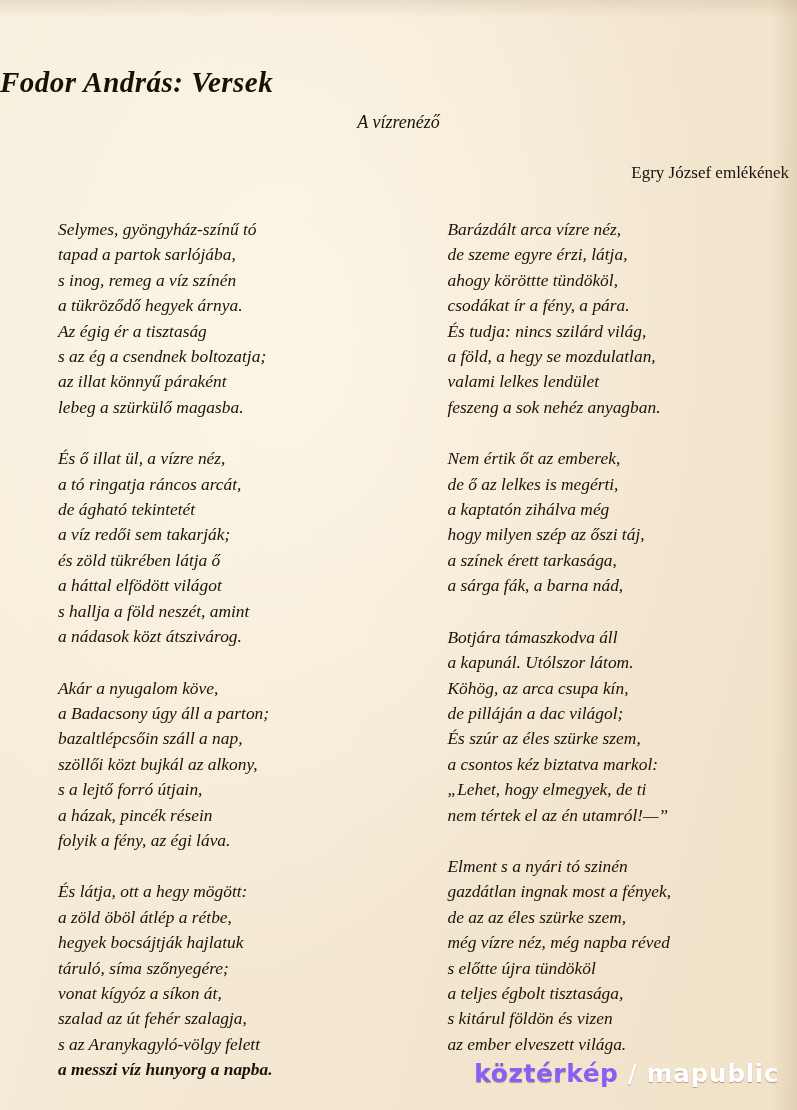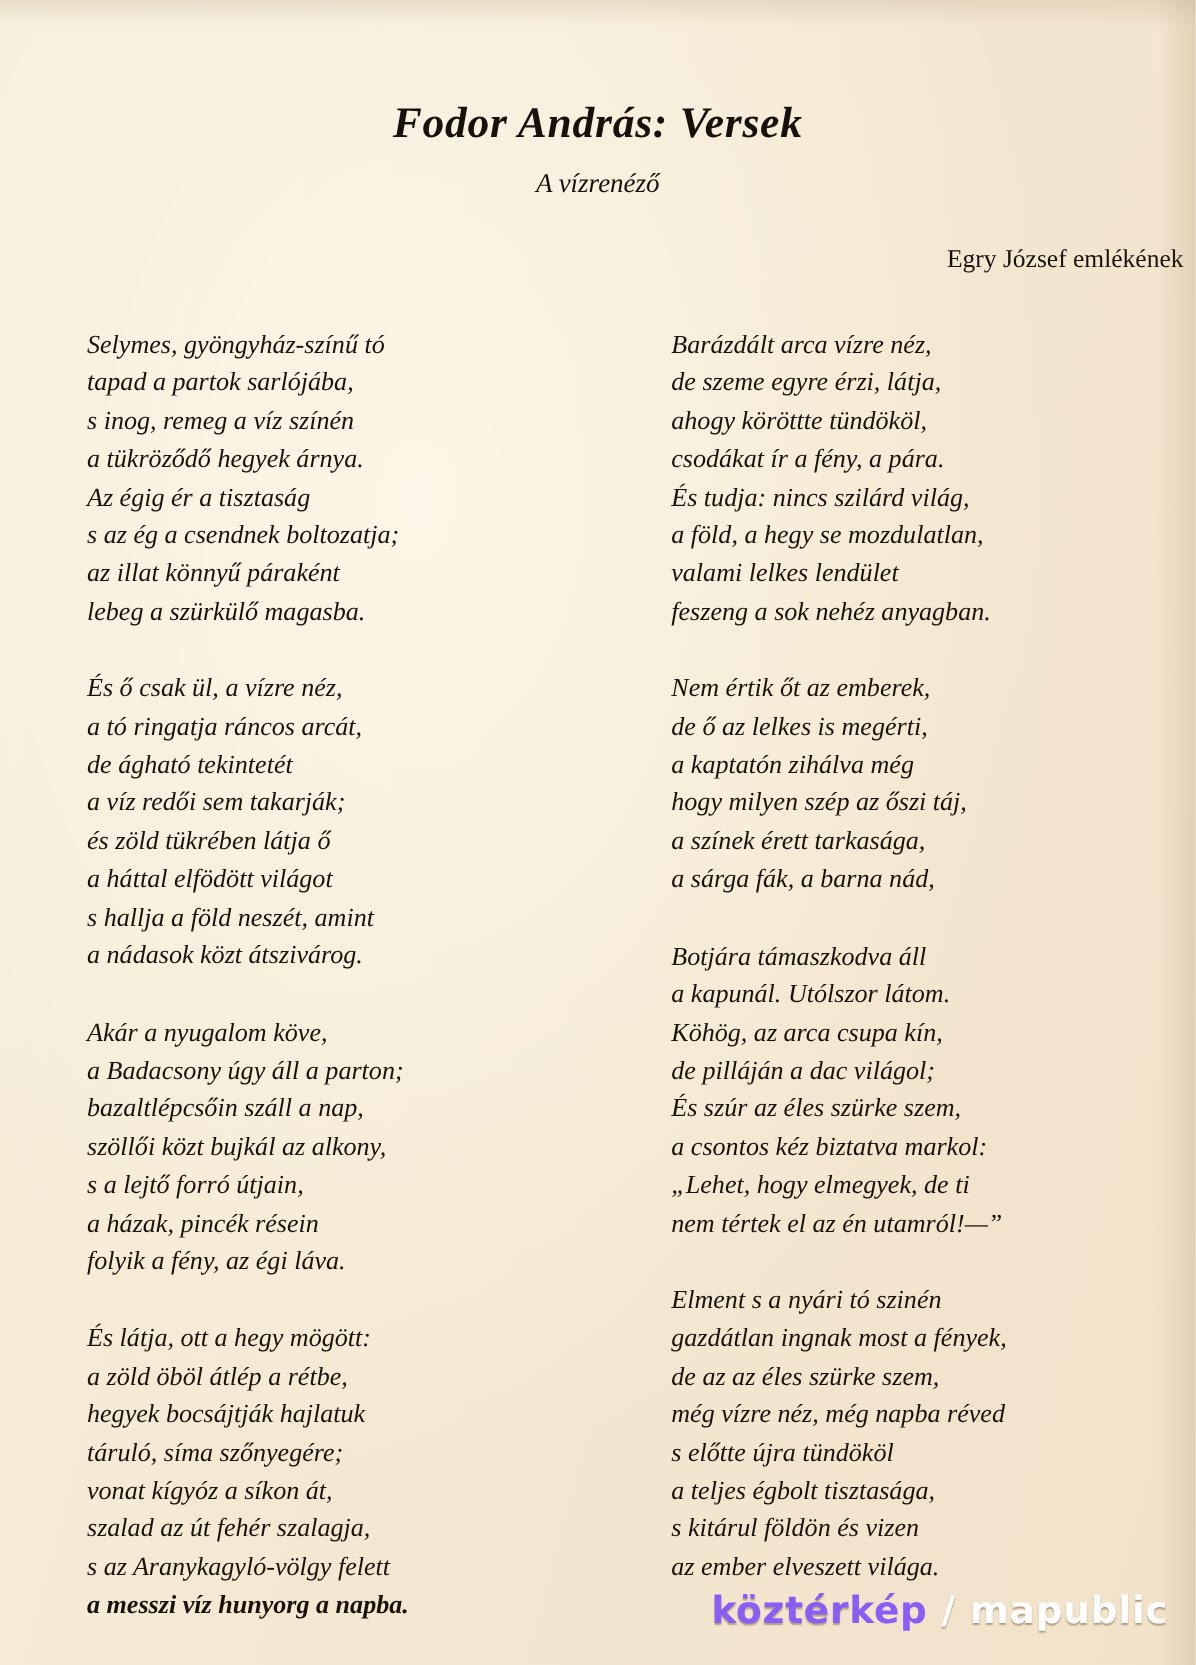--- a/index.html
+++ b/index.html
@@ -22,21 +22,20 @@
     background:
       radial-gradient(ellipse at 35% 30%, rgba(255,250,238,0.75) 0%, rgba(255,250,238,0) 60%),
       linear-gradient(105deg, #f7eedb 0%, #f4e8d2 45%, #f1e2c9 100%);
   }
   .page {
     position: absolute;
     inset: 0;
     padding: 0;
   }
   .title {
-    text-align: center;
     font-size: 29px;
     font-style: italic;
     font-weight: bold;
     letter-spacing: 0.5px;
     margin-top: 66px;
     color: #17110a;
   }
   .subtitle {
     text-align: center;
     font-size: 18px;
@@ -115,21 +114,21 @@
           <div class="line">Selymes, gyöngyház-színű tó</div>
           <div class="line">tapad a partok sarlójába,</div>
           <div class="line">s inog, remeg a víz színén</div>
           <div class="line">a tükröződő hegyek árnya.</div>
           <div class="line">Az égig ér a tisztaság</div>
           <div class="line">s az ég a csendnek boltozatja;</div>
           <div class="line">az illat könnyű páraként</div>
           <div class="line">lebeg a szürkülő magasba.</div>
         </div>
         <div class="stanza">
-          <div class="line">És ő csak ül, a vízre néz,</div>
+          <div class="line">És ő illat ül, a vízre néz,</div>
           <div class="line">a tó ringatja ráncos arcát,</div>
           <div class="line">de ágható tekintetét</div>
           <div class="line">a víz redői sem takarják;</div>
           <div class="line">és zöld tükrében látja ő</div>
           <div class="line">a háttal elfödött világot</div>
           <div class="line">s hallja a föld neszét, amint</div>
           <div class="line">a nádasok közt átszivárog.</div>
         </div>
         <div class="stanza">
           <div class="line">Akár a nyugalom köve,</div>

